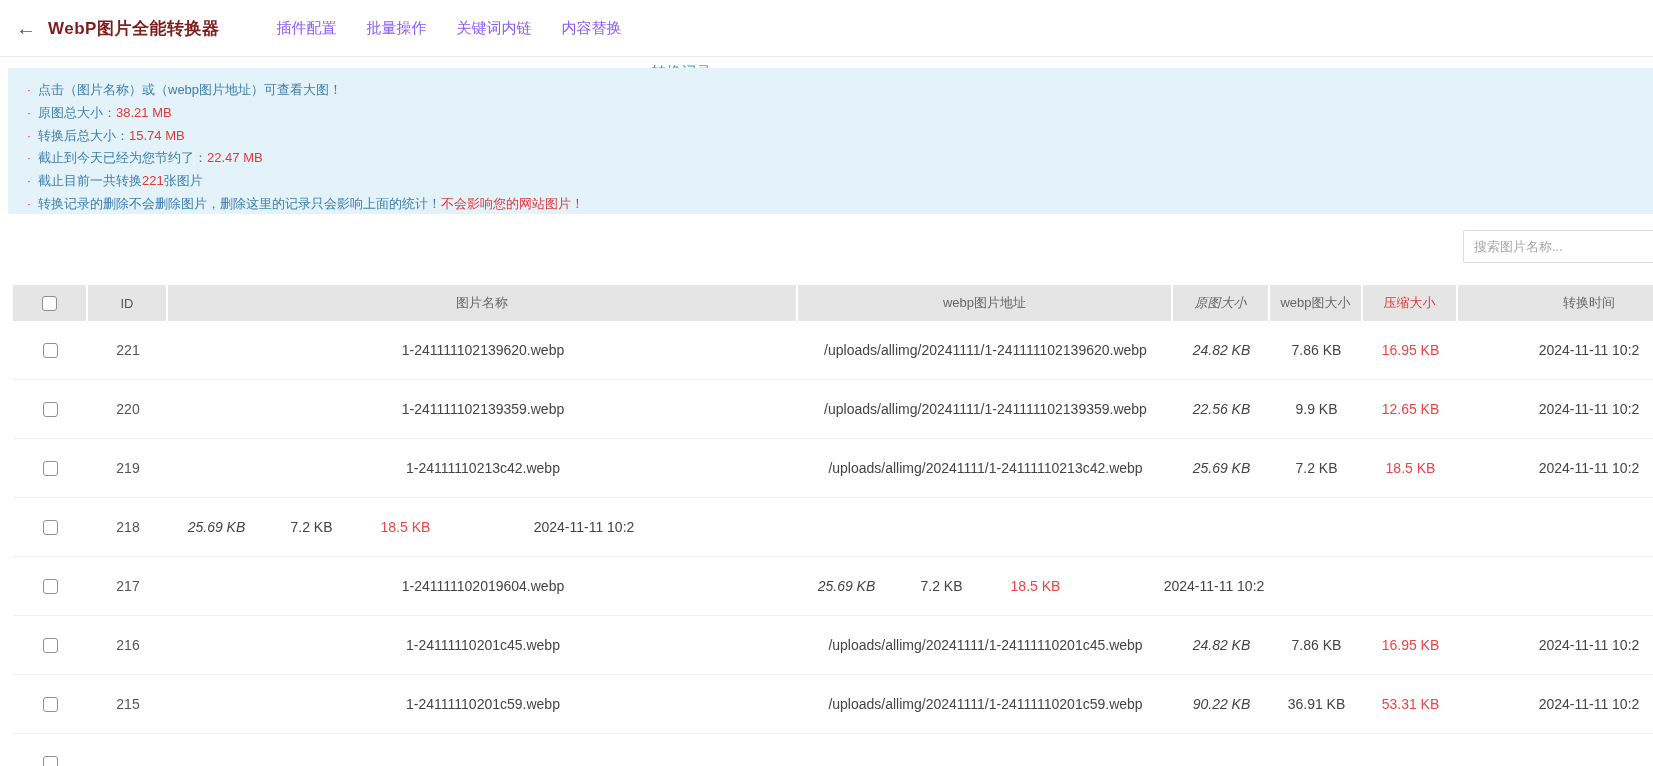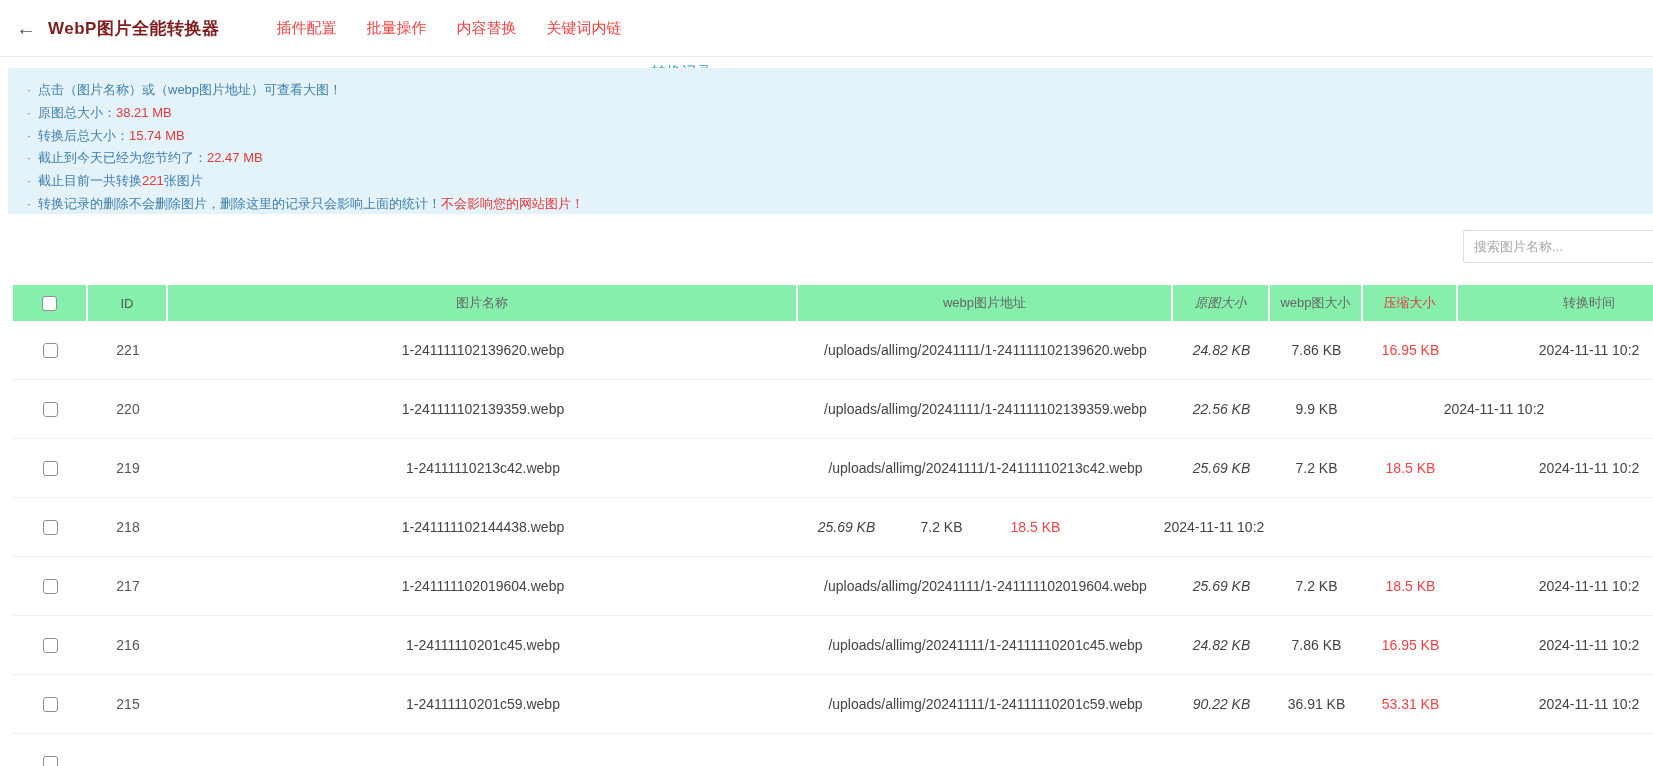--- a/index.html
+++ b/index.html
@@ -7,21 +7,21 @@
               font-family:"Liberation Sans","DejaVu Sans",sans-serif; }
 
   
   .topbar { position:absolute; left:0; top:0; width:1653px; height:57px;
             background:#fff; border-bottom:1px solid #ebebeb;
             display:flex; align-items:center; }
   .back { font-size:20px; color:#555; margin:0 12px 0 16px; cursor:pointer; line-height:1; }
   .app-title { font-size:17px; font-weight:bold; color:#7f1d1d; margin-right:42px; letter-spacing:.5px; }
   .tabs { display:flex; height:57px; }
   .tab { position:relative; height:57px; display:flex; align-items:center;
-         padding:0 15px; font-size:15px; color:#ef4444; cursor:pointer; }
+         padding:0 15px; font-size:15px; color:#8b5cf6; cursor:pointer; }
   .tab.active { color:#3a9ad7;margin-top:44px; }
   .tab.active::after { content:""; position:absolute; left:50%; bottom:0;
          transform:translateX(-50%); width:30px; height:3px; background:#3a9ad7; }
 
   
   .notice { position:absolute; left:8px; top:68px; width:1653px; height:146px;
             background:#e4f2fa; border-radius:2px; padding:13px 0 0 12px; }
   .n-line { display:flex; align-items:baseline; height:22.8px; font-size:13px; color:#3e7fae; }
   .bullet { color:#c05050; font-size:13px; width:18px; text-align:center; flex:0 0 18px; }
   .n-red { color:#e03a3a; }
@@ -31,21 +31,21 @@
   .search-wrap { position:absolute; left:1463px; top:230px; }
   .search-input { width:210px; height:33px; border:1px solid #dcdcdc; border-radius:2px;
                   font-size:13px; color:#444; padding:0 10px; outline:none;
                   font-family:"Liberation Sans","DejaVu Sans",sans-serif; }
   .search-input::placeholder { color:#a8a8a8; }
 
   
   .table { position:absolute; left:13px; top:285px; width:1707px; }
   .tr { display:flex; width:1707px; }
   .thead .tr { height:36px; }
-  .th { background:#86efac; border-right:2px solid #fff; color:#666; font-size:13px;
+  .th { background:#e5e5e5; border-right:2px solid #fff; color:#666; font-size:13px;
         display:flex; align-items:center; justify-content:center; height:36px; }
   .th:last-child { border-right:none; }
   .row { height:59px; border-bottom:1px solid #efefef; }
   .td { display:flex; align-items:center; justify-content:center;
         font-size:14px; color:#444; height:58px; overflow:hidden; white-space:nowrap; }
   .c-check { width:75px; }
   .c-id    { width:80px;  color:#555; }
   .c-name  { width:630px; }
   .c-url   { width:375px; }
   .c-orig  { width:97px;font-style:italic; }
@@ -59,22 +59,22 @@
 </style>
 </head>
 <body>
 
 <div class="topbar">
   <span class="back">←</span>
   <span class="app-title">WebP图片全能转换器</span>
   <div class="tabs">
     <div class="tab">插件配置</div>
     <div class="tab">批量操作</div>
+    <div class="tab">关键词内链</div>
     <div class="tab">内容替换</div>
-    <div class="tab">关键词内链</div>
     <div class="tab active">转换记录</div>
   </div>
 </div>
 
 <div class="notice">
   <div class="n-line">
     <span class="bullet">·</span>
     <span>点击（图片名称）或（webp图片地址）可查看大图！</span>
   </div>
   <div class="n-line">
@@ -142,20 +142,21 @@
 
     <div class="tr row">
       <div class="td c-check">
           <span class="checkbox"></span>
         </div>
       <div class="td c-id">220</div>
       <div class="td c-name">1-241111102139359.webp</div>
       <div class="td c-url">/uploads/allimg/20241111/1-241111102139359.webp</div>
       <div class="td c-orig">22.56 KB</div>
       <div class="td c-webp">9.9 KB</div>
+      <div class="td c-saved">12.65 KB</div>
       <div class="td c-time">2024-11-11 10:2</div>
     </div>
 
     <div class="tr row">
       <div class="td c-check">
           <span class="checkbox"></span>
         </div>
       <div class="td c-id">219</div>
       <div class="td c-name">1-24111110213c42.webp</div>
       <div class="td c-url">/uploads/allimg/20241111/1-24111110213c42.webp</div>
@@ -163,34 +164,32 @@
       <div class="td c-webp">7.2 KB</div>
       <div class="td c-saved">18.5 KB</div>
       <div class="td c-time">2024-11-11 10:2</div>
     </div>
 
     <div class="tr row">
       <div class="td c-check">
           <span class="checkbox"></span>
         </div>
       <div class="td c-id">218</div>
-      <div class="td c-name">1-241111102144438.webp</div>
       <div class="td c-orig">25.69 KB</div>
       <div class="td c-webp">7.2 KB</div>
       <div class="td c-saved">18.5 KB</div>
       <div class="td c-time">2024-11-11 10:2</div>
     </div>
 
     <div class="tr row">
       <div class="td c-check">
           <span class="checkbox"></span>
         </div>
       <div class="td c-id">217</div>
       <div class="td c-name">1-241111102019604.webp</div>
-      <div class="td c-url">/uploads/allimg/20241111/1-241111102019604.webp</div>
       <div class="td c-orig">25.69 KB</div>
       <div class="td c-webp">7.2 KB</div>
       <div class="td c-saved">18.5 KB</div>
       <div class="td c-time">2024-11-11 10:2</div>
     </div>
 
     <div class="tr row">
       <div class="td c-check">
           <span class="checkbox"></span>
         </div>

